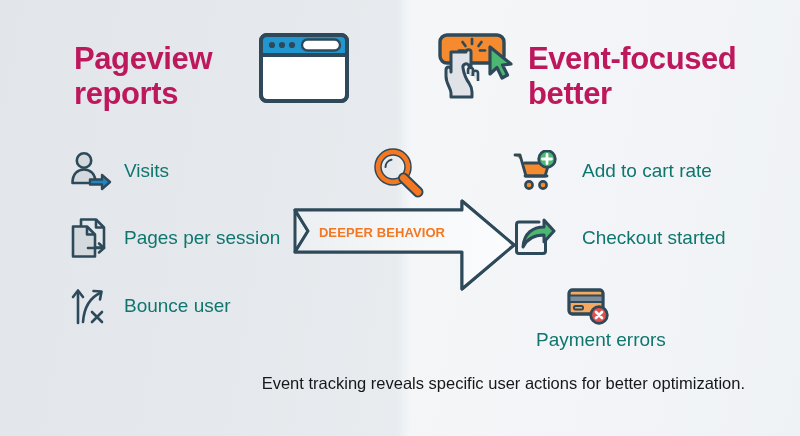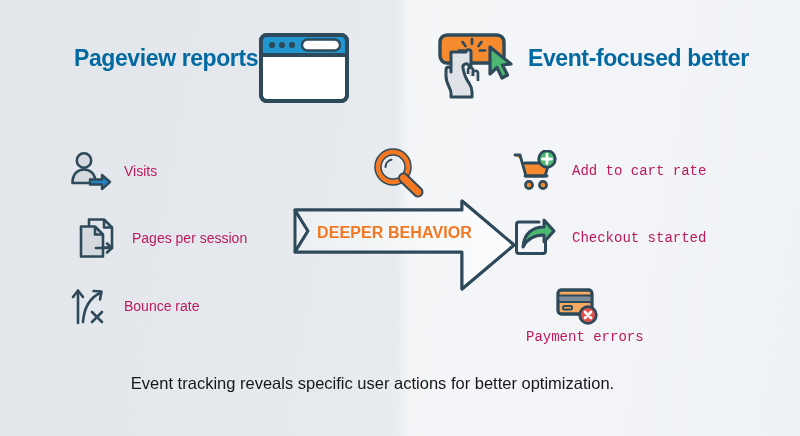--- a/index.html
+++ b/index.html
@@ -35,23 +35,23 @@
   .bg-seam {
     position: absolute;
     left: 396px; top: 0;
     width: 14px; height: 436px;
     background: linear-gradient(90deg, rgba(226,230,234,0) 0%, rgba(236,240,243,.85) 45%, rgba(244,246,248,0) 100%);
   }
 
   
   .heading {
     position: absolute;
-    color: #0369a1;
+    color: #be185d;
     font-weight: bold;
-    font-size: 23px;
+    font-size: 31px;
     line-height: 35px;
     letter-spacing: -0.4px;
   }
   #heading-left  { left: 74px;  top: 41px; width: 210px; }
   #heading-right { left: 528px; top: 41px; width: 250px; }
 
   
   .metric-row {
     position: absolute;
     display: flex;
@@ -60,29 +60,29 @@
   }
   .metric-icon {
     width: 46px;
     height: 46px;
     flex: 0 0 46px;
     display: flex;
     align-items: center;
     justify-content: center;
   }
   .metric-label {
-    font-size: 14px;
-    color: #be185d;
+    font-size: 19px;
+    color: #0f766e;
     white-space: nowrap;
   }
   .left-col  .metric-label { margin-left: 10px; }
-  .right-col .metric-label { margin-left: 14px; font-family: Liberation Mono, monospace; }
+  .right-col .metric-label { margin-left: 24px; }
 
   #row-visits   { left: 68px; top: 148px; }
-  #row-pages    { left: 76px; top: 215px; }
+  #row-pages    { left: 68px; top: 215px; }
   #row-bounce   { left: 68px; top: 283px; }
   #row-cart     { left: 512px; top: 148px; }
   #row-checkout { left: 512px; top: 215px; justify-content: space-between; }
   #row-payment  { left: 512px; top: 283px; flex-direction: column; }
 
   
   #browser-illustration {
     position: absolute;
     left: 258px; top: 32px;
   }
@@ -95,39 +95,39 @@
   #insight-arrow {
     position: absolute;
     left: 292px; top: 198px;
     width: 226px; height: 94px;
   }
   #insight-arrow svg { display: block; }
   .arrow-text {
     position: absolute;
     left: 0; top: 25px;
     width: 180px;
-    text-align: right;
+    text-align: center;
     color: #f47721;
     font-weight: bold;
-    font-size: 16px;
+    font-size: 13px;
     line-height: 19px;
     letter-spacing: 0.1px;
     pointer-events: none;
   }
   #magnifier-icon {
     position: absolute;
     left: 370px; top: 146px;
   }
 
   
   #caption {
     position: absolute;
     left: 0; top: 374px;
     width: 745px;
-    text-align: center;
+    text-align: right;
     font-size: 16.5px;
     color: #16181a;
   }
 </style>
 </head>
 <body>
 
 <div id="stage">
 
   <div class="bg-left"></div>
@@ -177,21 +177,21 @@
   <div class="metric-row left-col" id="row-bounce">
     <span class="metric-icon">
       <svg width="42" height="42" viewBox="0 0 42 42">
         <path d="M8 38 V7" fill="none" stroke="#2e4a5a" stroke-width="2.6" stroke-linecap="round"></path>
         <path d="M3 12 L8 5.5 L13 12" fill="none" stroke="#2e4a5a" stroke-width="2.6" stroke-linecap="round" stroke-linejoin="round"></path>
         <path d="M13 37 C14 22 20 12.5 31 7.5" fill="none" stroke="#2e4a5a" stroke-width="2.6" stroke-linecap="round"></path>
         <path d="M23.5 6 L31.5 6.5 L30 14.5" fill="none" stroke="#2e4a5a" stroke-width="2.6" stroke-linecap="round" stroke-linejoin="round"></path>
         <path d="M22 27 l10 10 M32 27 l-10 10" fill="none" stroke="#2e4a5a" stroke-width="2.6" stroke-linecap="round"></path>
       </svg>
     </span>
-    <span class="metric-label">Bounce rate</span>
+    <span class="metric-label">Bounce user</span>
   </div>
 
   <div id="magnifier-icon">
     <svg width="58" height="54" viewBox="0 0 58 54">
       <circle cx="23" cy="21" r="15" fill="none" stroke="#2e4a5a" stroke-width="7.5"></circle>
       <circle cx="23" cy="21" r="15" fill="none" stroke="#f47721" stroke-width="4.6"></circle>
       <path d="M33.5 32 L48 46" stroke="#2e4a5a" stroke-width="11" stroke-linecap="round"></path>
       <path d="M33.5 32 L48 46" stroke="#f47721" stroke-width="7" stroke-linecap="round"></path>
       <path d="M15.5 21 a7.5 7.5 0 0 1 6 -7.2" fill="none" stroke="#2e4a5a" stroke-width="2.1" stroke-linecap="round"></path>
     </svg>

